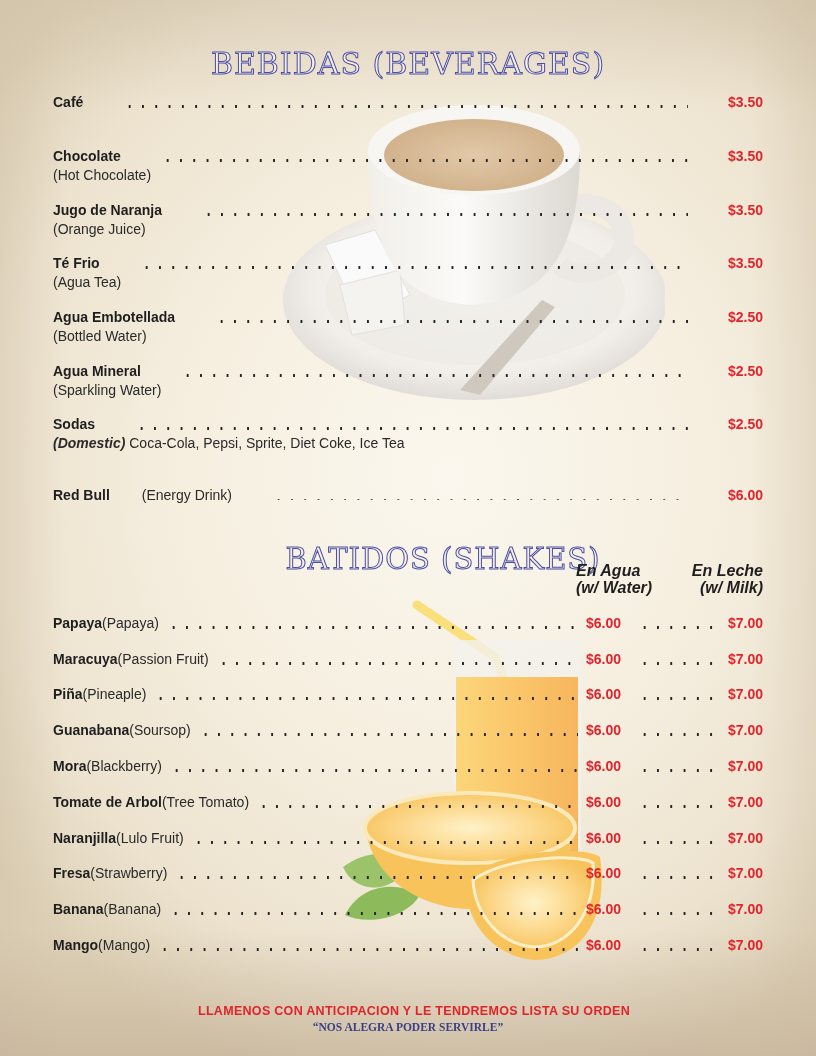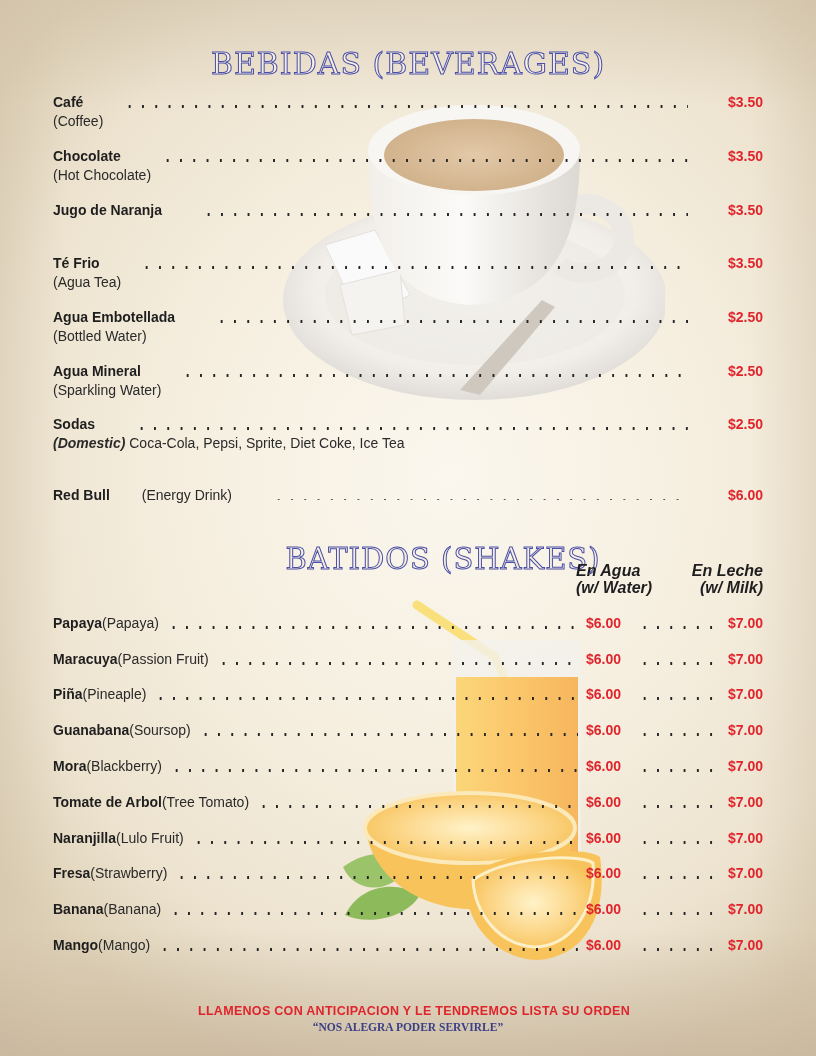--- a/index.html
+++ b/index.html
@@ -125,38 +125,38 @@
   </svg>
 
   <h1 class="section-title title-bev">Bebidas (Beverages)</h1>
 
   <div class="bev-row" style="top:94px">
     <div class="row-line">
       <span class="item-name">Café</span>
       <span class="dots"></span>
       <span class="price">$3.50</span>
     </div>
-    <div class="line2">(Coffee)</div>
   </div>
 
   <div class="bev-row" style="top:148px">
     <div class="row-line">
       <span class="item-name">Chocolate</span>
       <span class="dots"></span>
       <span class="price">$3.50</span>
     </div>
     <div class="line2">(Hot Chocolate)</div>
   </div>
 
   <div class="bev-row" style="top:202px">
     <div class="row-line">
       <span class="item-name">Jugo de Naranja</span>
       <span class="dots"></span>
       <span class="price">$3.50</span>
     </div>
+    <div class="line2">(Orange Juice)</div>
   </div>
 
   <div class="bev-row" style="top:255px">
     <div class="row-line">
       <span class="item-name">Té Frio</span>
       <span class="dots"></span>
       <span class="price">$3.50</span>
     </div>
     <div class="line2">(Agua Tea)</div>
   </div>

